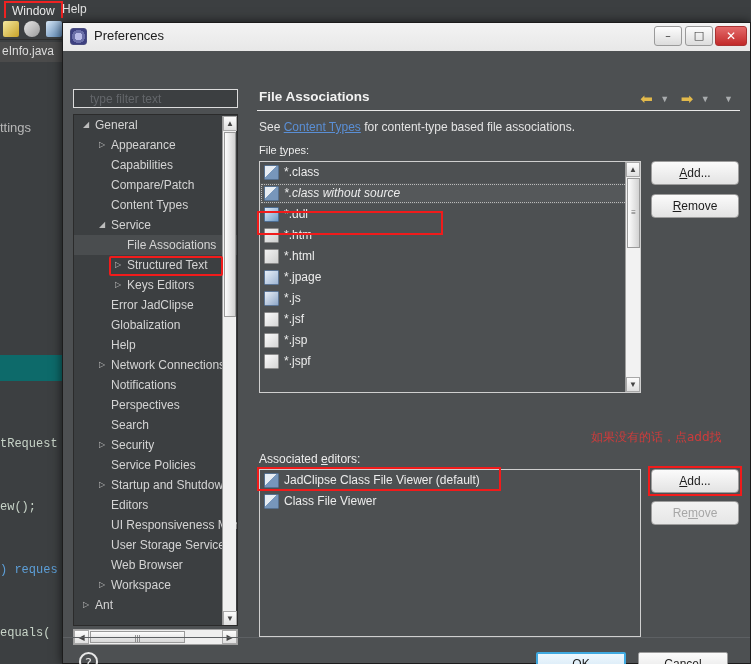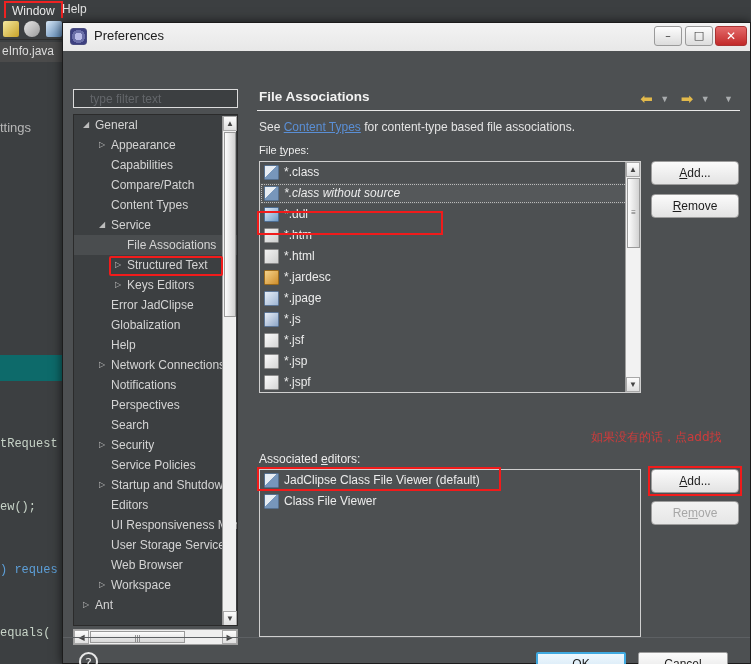--- a/index.html
+++ b/index.html
@@ -494,24 +494,20 @@
         </div>
         <div class="fti">
           <span class="ficon ic-htm"></span>
           <span class="flabel">*.htm</span>
         </div>
         <div class="fti">
           <span class="ficon ic-htm"></span>
           <span class="flabel">*.html</span>
         </div>
         <div class="fti">
-          <span class="ficon ic-jar"></span>
-          <span class="flabel">*.jardesc</span>
-        </div>
-        <div class="fti">
           <span class="ficon ic-jpage"></span>
           <span class="flabel">*.jpage</span>
         </div>
         <div class="fti">
           <span class="ficon ic-js"></span>
           <span class="flabel">*.js</span>
         </div>
         <div class="fti">
           <span class="ficon ic-doc"></span>
           <span class="flabel">*.jsf</span>

